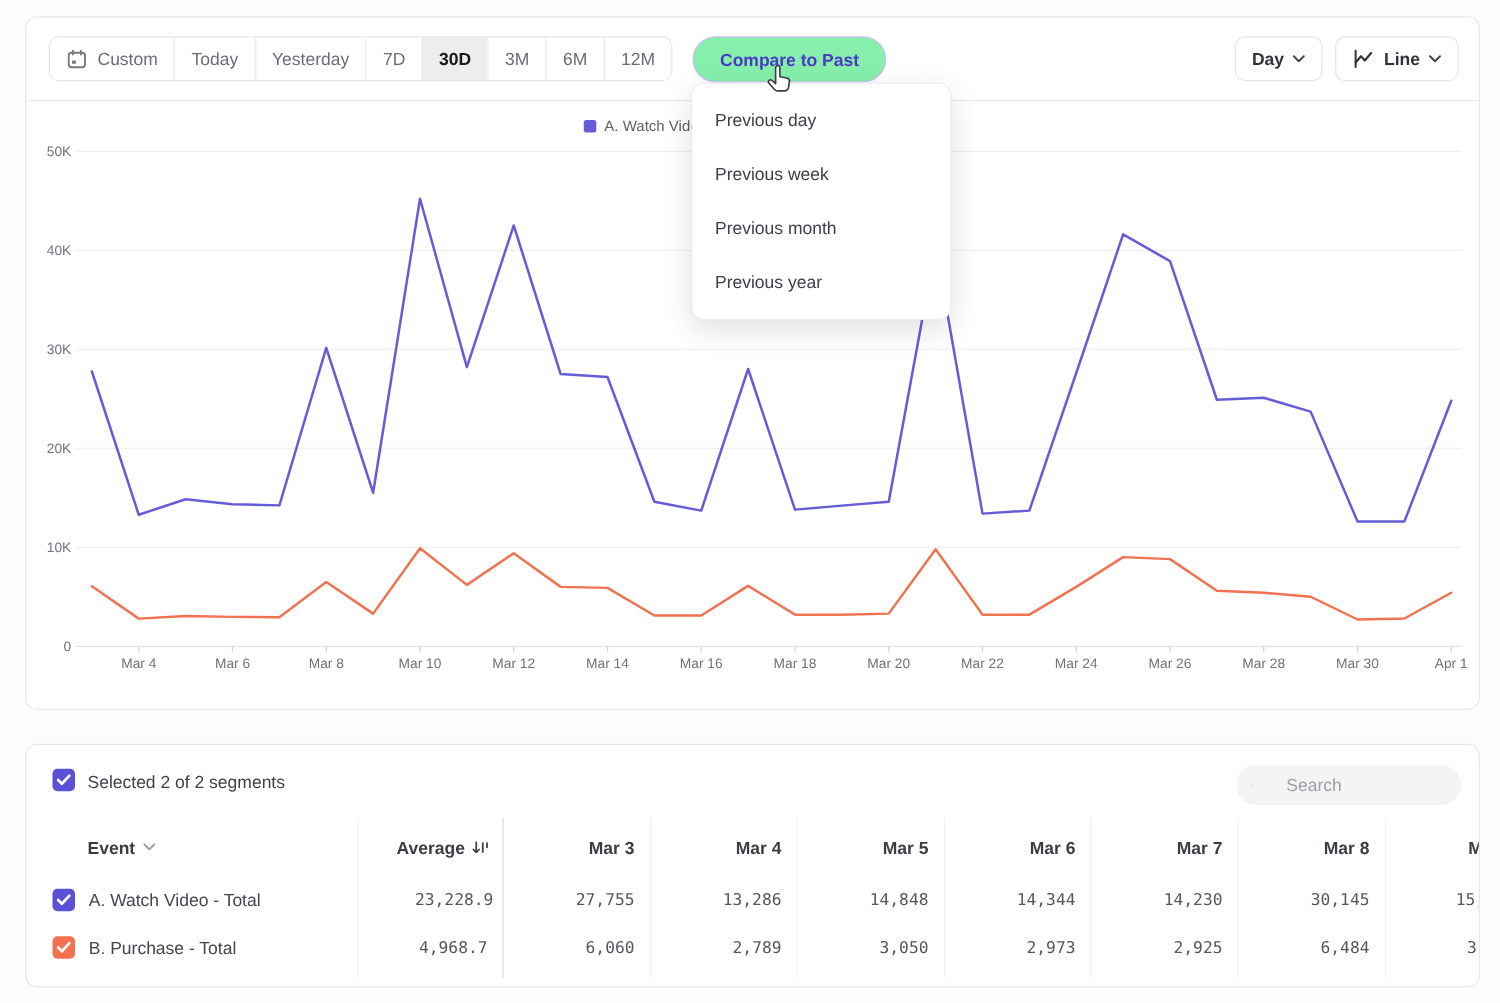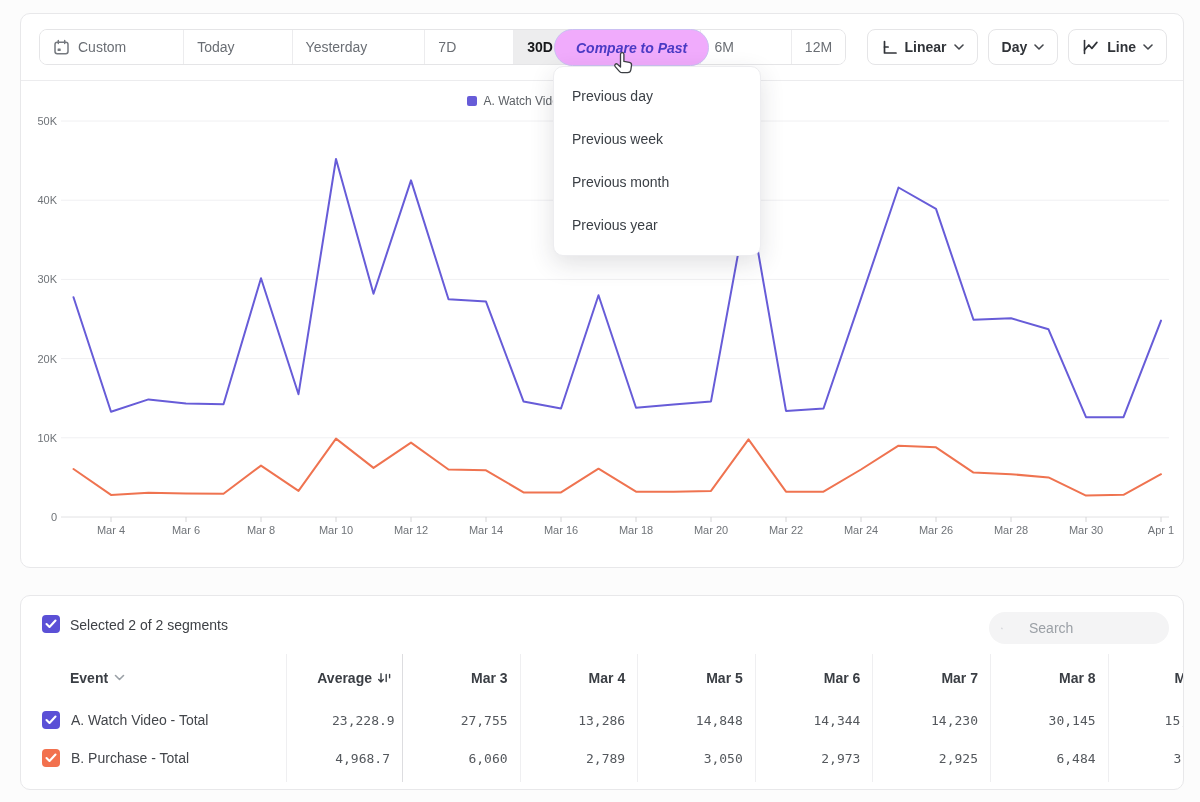--- a/index.html
+++ b/index.html
@@ -14,33 +14,33 @@
     border:1px solid #e8e8ea; border-radius:10px;
   }
   #chartCard { top:13px; height:555px; }
   #tableCard { top:595px; height:195px; overflow:hidden; }
 
   
   .toolbar { position:relative; height:67px; border-bottom:1px solid #ececee; }
   .preset-group {
     position:absolute; left:18px; top:15px; height:36px; display:flex;
     align-items:stretch; border:1px solid #e5e5e7; border-radius:8px;
-    overflow:hidden; background:#fff;gap:44px;
+    overflow:hidden; background:#fff;
   }
   .preset {
     display:flex; align-items:center; gap:8px; padding:0 13px;
     font-size:14px; color:#6a6e74; background:#fff; border:none;
     font-family:inherit; cursor:pointer; white-space:nowrap;
   }
   .preset + .preset { border-left:1px solid #ececee; }
   .preset.selected { background:#ededee; color:#17181a; font-weight:700; }
   .compare-btn {
     position:absolute; left:533px; top:15px; height:37px; padding:0 21px;
-    border-radius:19px; background:#f0abfc; border:1px solid #cbc0f2;
-    color:#4b3ac4; font-size:14px; font-weight:700; font-family:inherit; cursor:pointer;font-style:italic;
+    border-radius:19px; background:#86efac; border:1px solid #cbc0f2;
+    color:#4b3ac4; font-size:14px; font-weight:700; font-family:inherit; cursor:pointer;
   }
   .right-controls { position:absolute; right:16px; top:15px; display:flex; gap:10px; }
   .ctrl-btn {
     display:flex; align-items:center; gap:7px; height:36px; padding:0 13px;
     background:#fff; border:1px solid #e5e5e7; border-radius:8px;
     font-size:14px; font-weight:700; color:#303338; font-family:inherit; cursor:pointer;
   }
 
   
   .chart-wrap { position:absolute; left:0; top:67px; width:1164px; height:487px; }
@@ -125,30 +125,20 @@
         <button class="preset">Today</button>
         <button class="preset">Yesterday</button>
         <button class="preset">7D</button>
         <button class="preset selected">30D</button>
         <button class="preset">3M</button>
         <button class="preset">6M</button>
         <button class="preset">12M</button>
       </div>
     <button class="compare-btn">Compare to Past</button>
     <div class="right-controls">
-      <button class="ctrl-btn">
-        <svg width="17" height="17" viewBox="0 0 17 17" fill="none">
-            <path d="M3.5 2.5v11.5h11.5" stroke="#303338" stroke-width="1.7" stroke-linecap="round" stroke-linejoin="round"></path>
-            <path d="M3.5 8h3.6" stroke="#303338" stroke-width="1.7" stroke-linecap="round"></path>
-          </svg>
-        <span>Linear</span>
-        <svg width="10" height="6" viewBox="0 0 10 6" fill="none">
-            <path d="M1 1l4 4 4-4" stroke="#44474c" stroke-width="1.6" stroke-linecap="round" stroke-linejoin="round"></path>
-          </svg>
-      </button>
       <button class="ctrl-btn">
         <span>Day</span>
         <svg width="10" height="6" viewBox="0 0 10 6" fill="none">
             <path d="M1 1l4 4 4-4" stroke="#44474c" stroke-width="1.6" stroke-linecap="round" stroke-linejoin="round"></path>
           </svg>
       </button>
       <button class="ctrl-btn">
         <svg width="18" height="16" viewBox="0 0 18 16" fill="none">
             <path d="M2.5 1.5v13" stroke="#303338" stroke-width="1.6" stroke-linecap="round"></path>
             <path d="M2.5 11l4.3-5 3.1 3.4 5-6" stroke="#303338" stroke-width="1.7" stroke-linecap="round" stroke-linejoin="round"></path>

